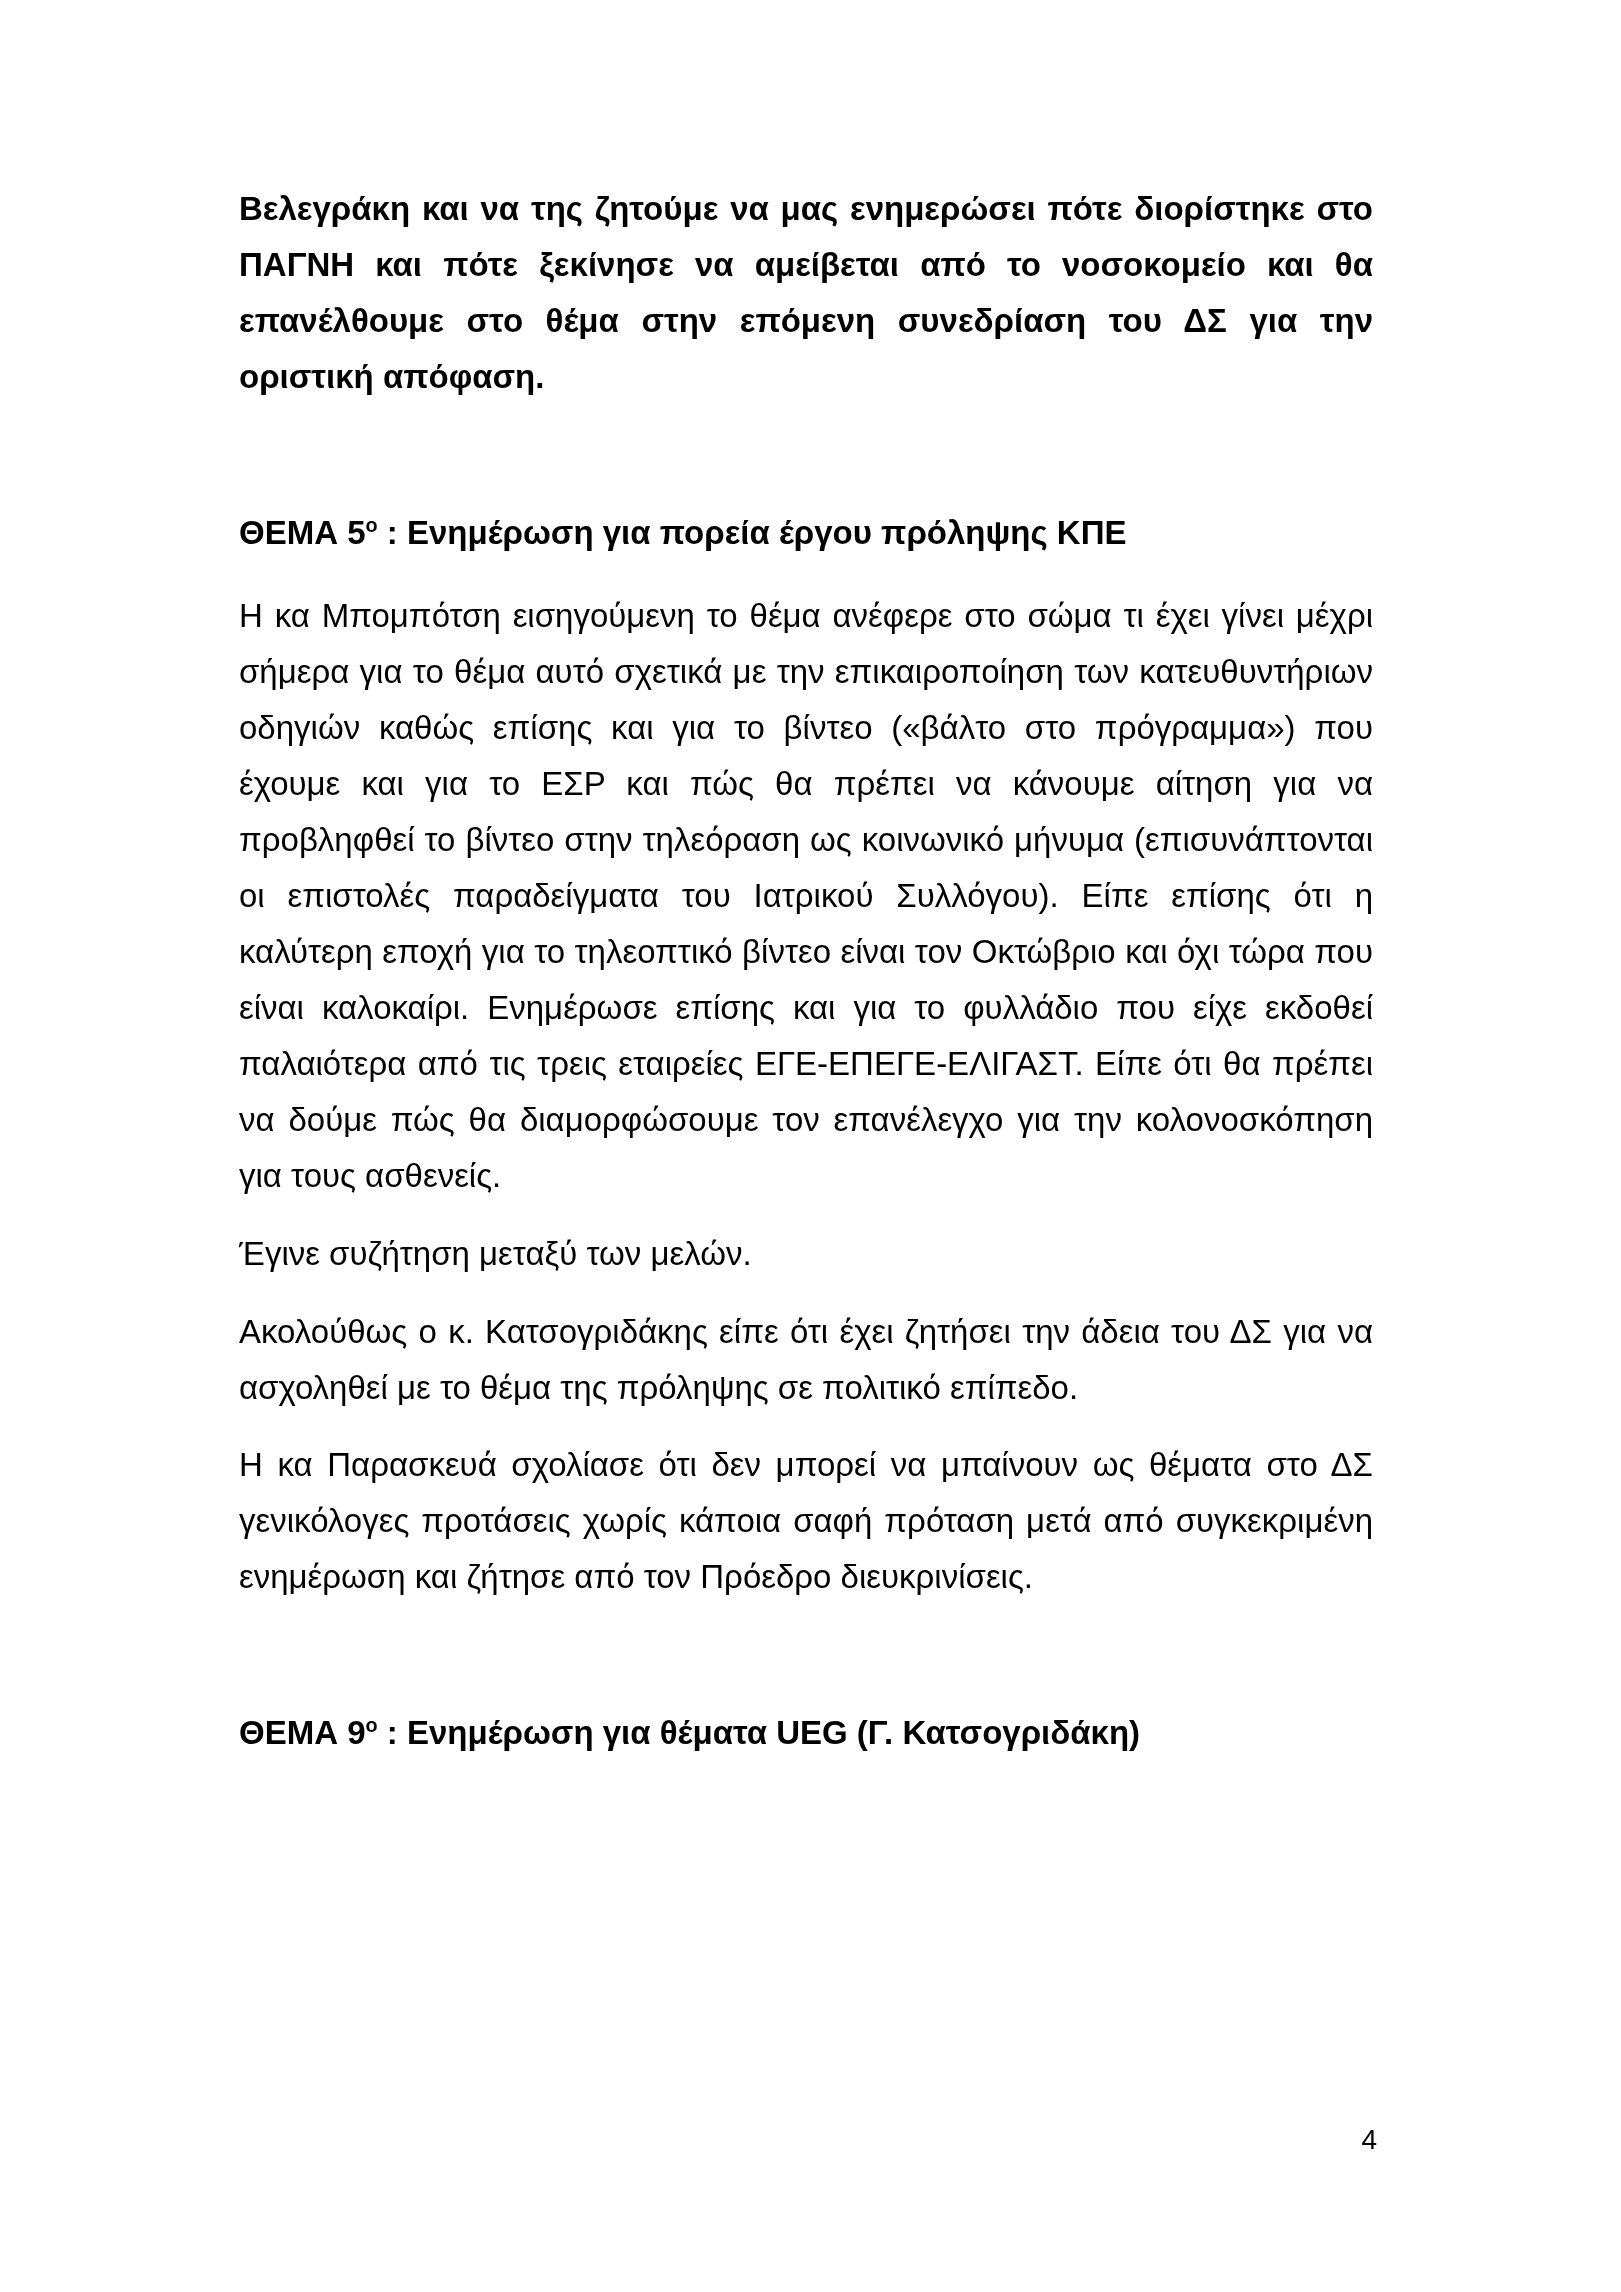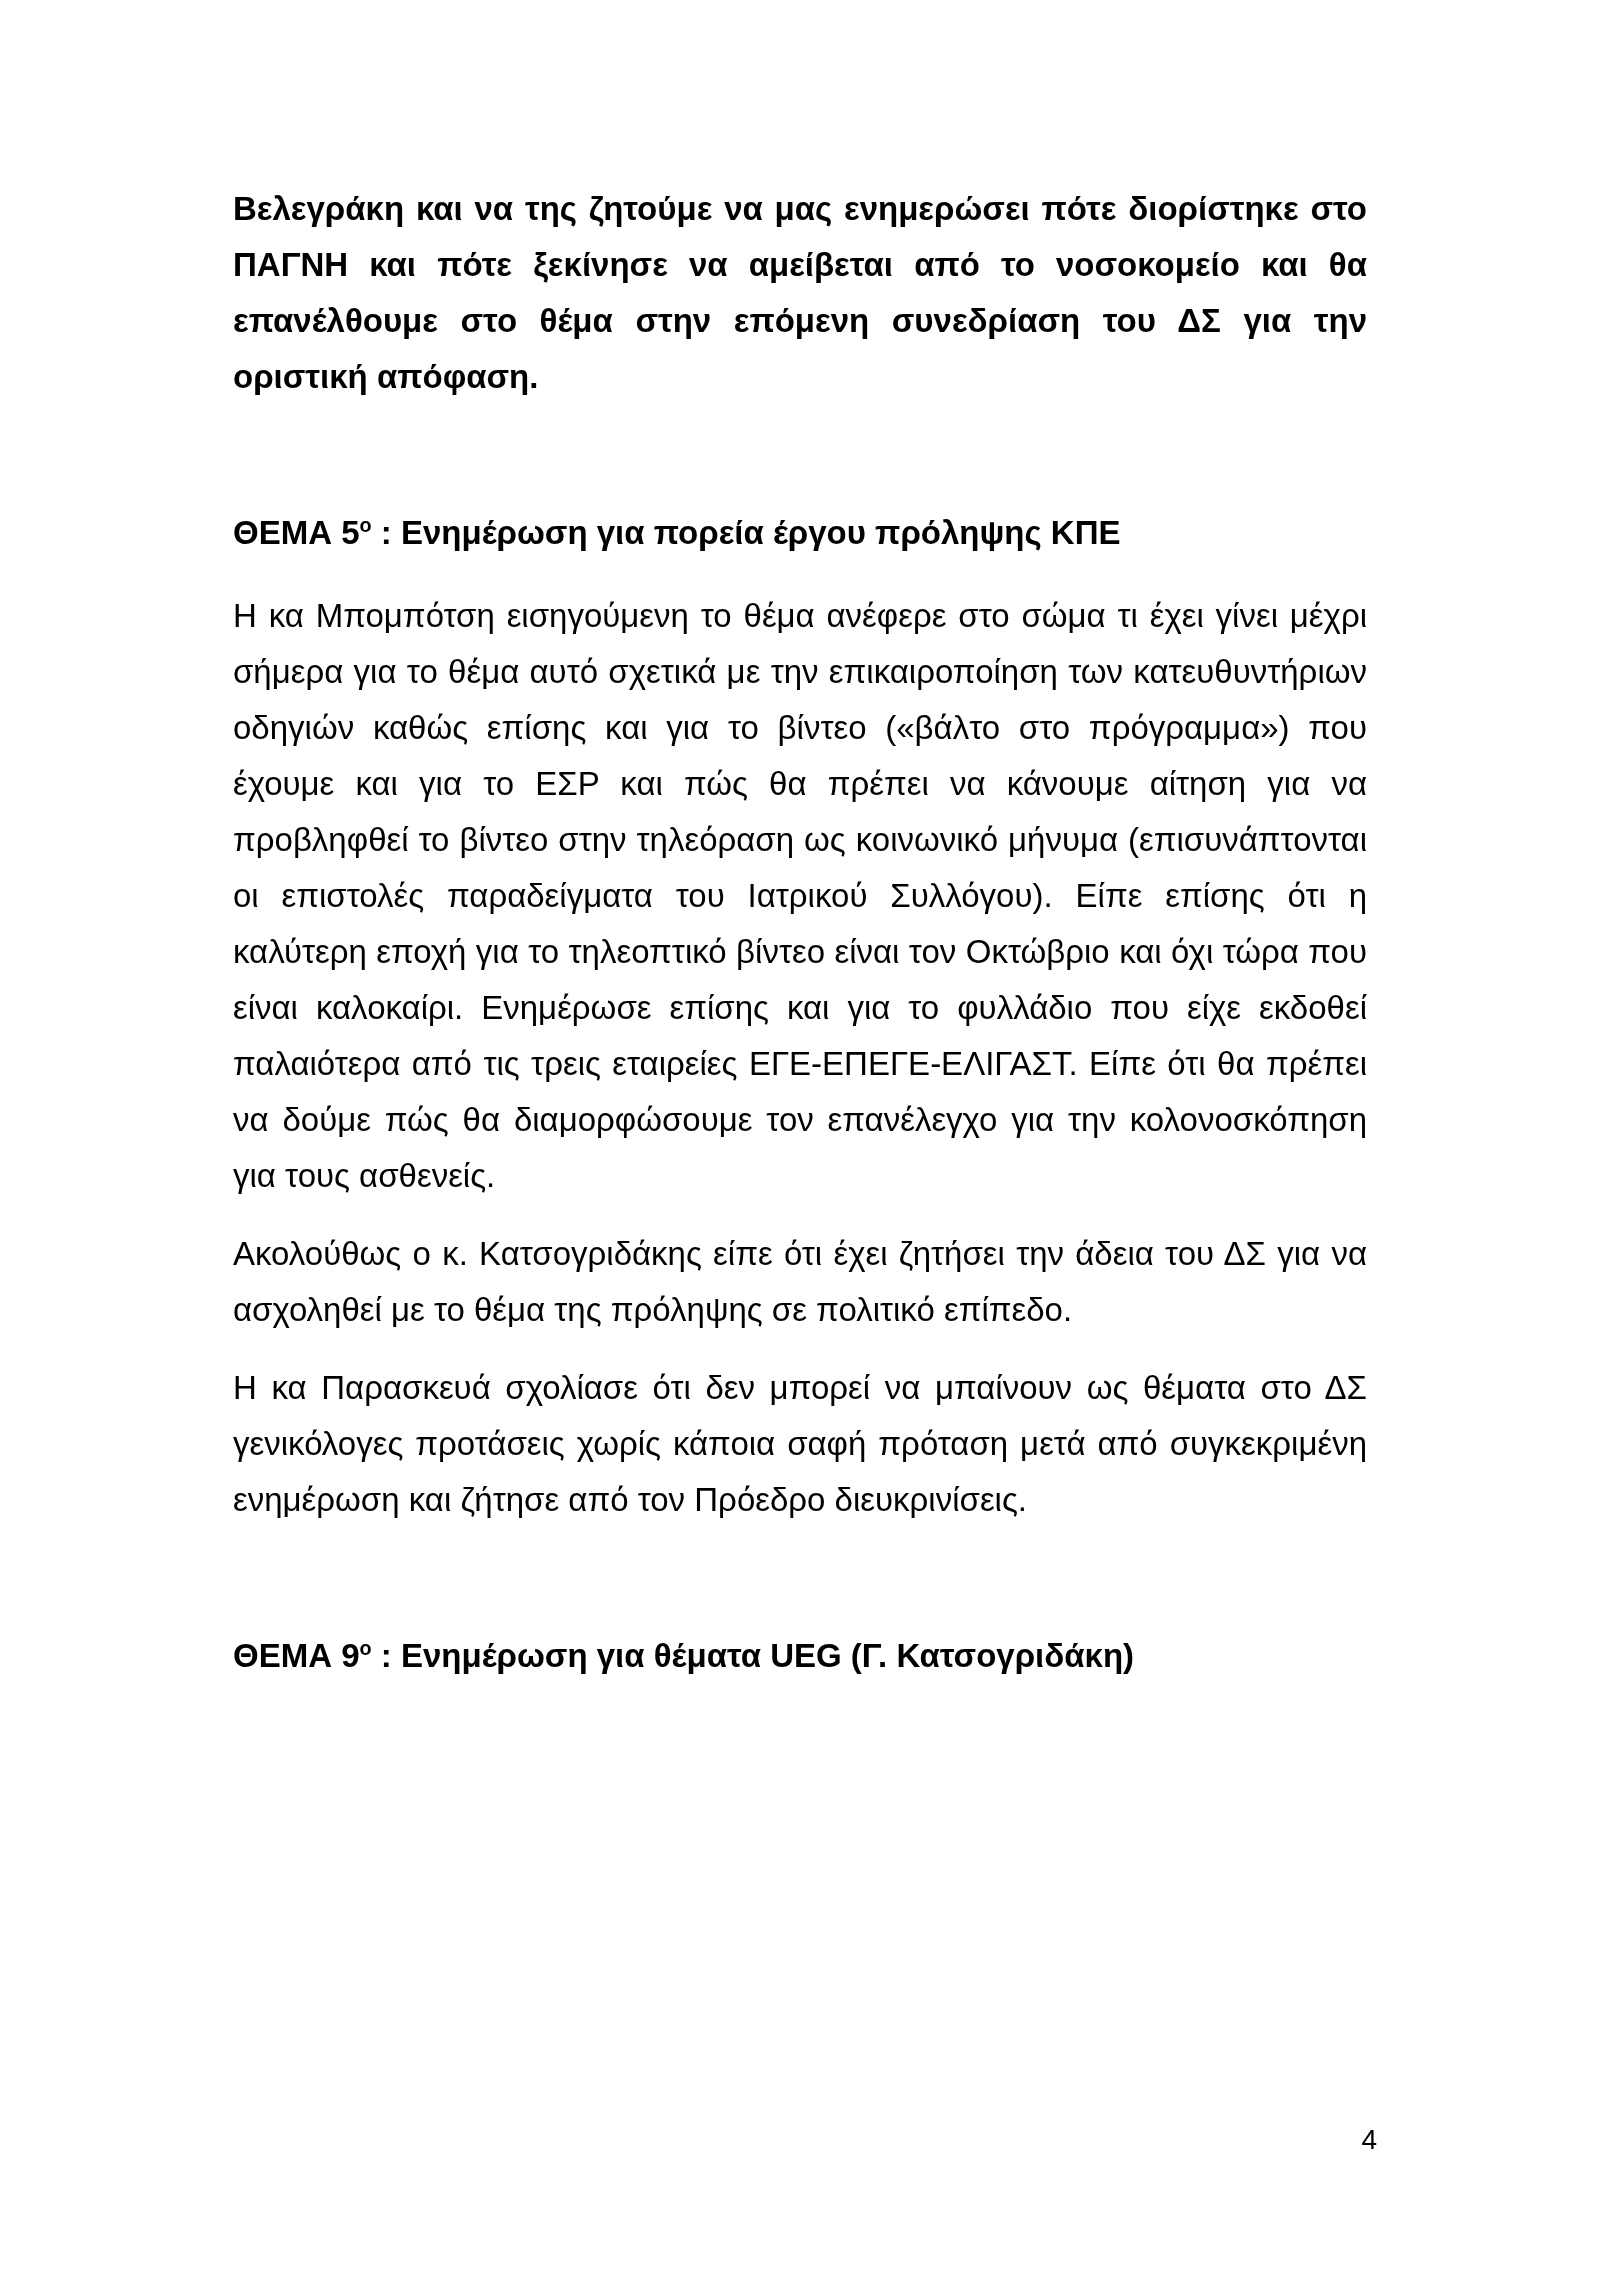--- a/index.html
+++ b/index.html
@@ -13,21 +13,21 @@
   }
   .page {
     position: relative;
     width: 1621px;
     height: 2293px;
     background: #ffffff;
     overflow: hidden;
   }
   .content {
     position: absolute;
-    left: 233px;
+    left: 239px;
     top: 181px;
     width: 1134px;
   }
   .para {
     font-size: 33px;
     line-height: 56px;
     text-align: justify;
     margin: 0 0 21.6px 0;
   }
   .para.bold { font-weight: bold; }
@@ -58,20 +58,21 @@
 
 <div class="page">
   <div class="content">
 
     <p class="para bold">Βελεγράκη και να της ζητούμε να μας ενημερώσει πότε διορίστηκε στο ΠΑΓΝΗ και πότε ξεκίνησε να αμείβεται από το νοσοκομείο και θα επανέλθουμε στο θέμα στην επόμενη συνεδρίαση του ΔΣ για την οριστική απόφαση.</p>
 
     <h2 class="topic-heading"><span>ΘΕΜΑ 5</span><sup>ο</sup><span> : Ενημέρωση για πορεία έργου πρόληψης ΚΠΕ</span></h2>
 
     <p class="para">Η κα Μπομπότση εισηγούμενη το θέμα ανέφερε στο σώμα τι έχει γίνει μέχρι σήμερα για το θέμα αυτό σχετικά με την επικαιροποίηση των κατευθυντήριων οδηγιών καθώς επίσης και για το βίντεο («βάλτο στο πρόγραμμα») που έχουμε και για το ΕΣΡ και πώς θα πρέπει να κάνουμε αίτηση για να προβληφθεί το βίντεο στην τηλεόραση ως κοινωνικό μήνυμα (επισυνάπτονται οι επιστολές παραδείγματα του Ιατρικού Συλλόγου). Είπε επίσης ότι η καλύτερη εποχή για το τηλεοπτικό βίντεο είναι τον Οκτώβριο και όχι τώρα που είναι καλοκαίρι. Ενημέρωσε επίσης και για το φυλλάδιο που είχε εκδοθεί παλαιότερα από τις τρεις εταιρείες ΕΓΕ-ΕΠΕΓΕ-ΕΛΙΓΑΣΤ. Είπε ότι θα πρέπει να δούμε πώς θα διαμορφώσουμε τον επανέλεγχο για την κολονοσκόπηση για τους ασθενείς.</p>
 
+    <p class="para">Έγινε συζήτηση μεταξύ των μελών.</p>
 
     <p class="para">Ακολούθως ο κ. Κατσογριδάκης είπε ότι έχει ζητήσει την άδεια του ΔΣ για να ασχοληθεί με το θέμα της πρόληψης σε πολιτικό επίπεδο.</p>
 
     <p class="para">Η κα Παρασκευά σχολίασε ότι δεν μπορεί να μπαίνουν ως θέματα στο ΔΣ γενικόλογες προτάσεις χωρίς κάποια σαφή πρόταση μετά από συγκεκριμένη ενημέρωση και ζήτησε από τον Πρόεδρο διευκρινίσεις.</p>
 
 
     <h2 class="topic-heading"><span>ΘΕΜΑ 9</span><sup>ο</sup><span> : Ενημέρωση για θέματα UEG (Γ. Κατσογριδάκη)</span></h2>
 
 
   </div>

